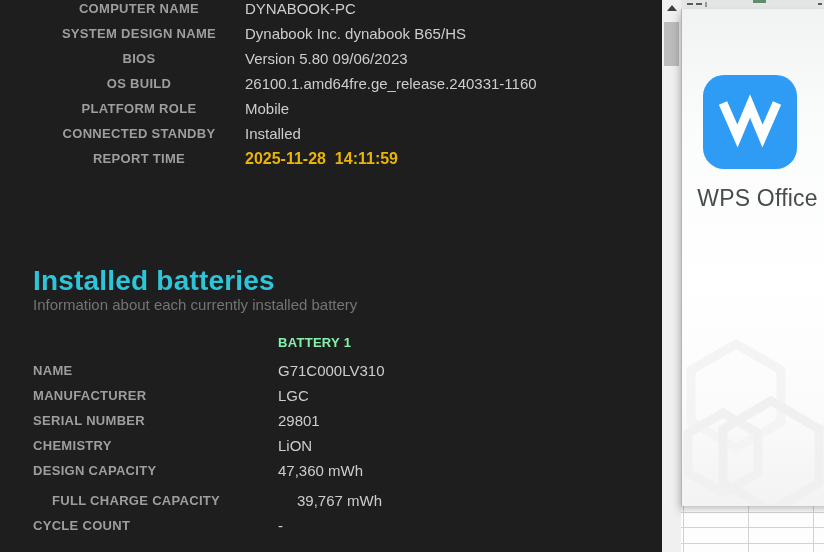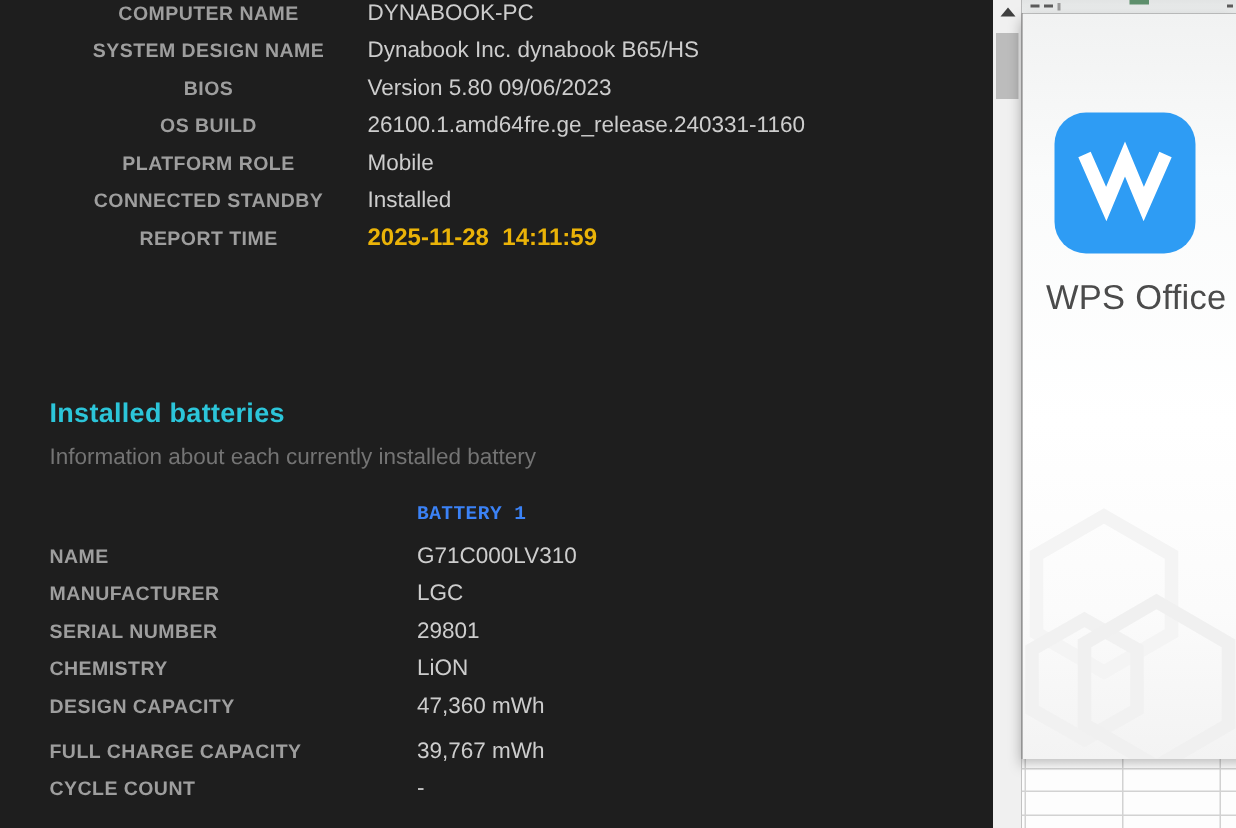--- a/index.html
+++ b/index.html
@@ -17,33 +17,33 @@
   .label{
     font-size:13px;font-weight:700;color:#9e9e9e;letter-spacing:.3px;
     flex:0 0 auto;white-space:pre;
   }
   .value{font-size:15px;color:#cdcdcd;white-space:pre;}
   .sys{left:33px;top:-4px;width:620px;}
   .sys .label{width:212px;text-align:center;}
   .sys div.row:nth-of-type(7) .value{font-weight:700;color:#eab308;font-size:16px;}
   .section-title{
     position:absolute;left:33px;top:265px;margin:0;
-    font-size:18px;font-weight:700;letter-spacing:.2px;color:#2cc5d9;text-align:center;
+    font-size:28px;font-weight:700;letter-spacing:.2px;color:#2cc5d9;text-align:center;
   }
   .section-sub{
     position:absolute;left:33px;top:296px;margin:0;
     font-size:15px;color:#747474;
   }
   .batt-header{
     position:absolute;left:278px;top:330px;height:25px;display:flex;align-items:center;
-    font-size:13px;font-weight:700;color:#3b82f6;letter-spacing:.3px;font-family:Liberation Mono, monospace;
+    font-size:13px;font-weight:700;color:#86efac;letter-spacing:.3px;
   }
   .batt{left:33px;top:358px;width:620px;}
   .batt .label{width:245px;}
-  .batt div.row:nth-of-type(6){margin-top:5px;}
+  .batt div.row:nth-of-type(6){margin-top:5px;margin-left:19px;}
 
   
   .scrollbar{position:absolute;left:662px;top:0;width:19px;height:552px;background:#f0f0f0;}
   .scroll-up{position:absolute;left:0;top:0;width:19px;height:15px;display:flex;align-items:center;justify-content:center;}
   .tri-up{width:0;height:0;border-left:5px solid transparent;border-right:5px solid transparent;border-bottom:6px solid #3f3f3f;}
   .scroll-thumb{position:absolute;left:2px;top:22px;width:15px;height:44px;background:#bcbcbc;}
 
   
   .wps-strip{position:absolute;left:681px;top:0;width:143px;height:9px;background:linear-gradient(180deg,#e2e4e4,#eceeee);overflow:hidden;}
   .strip-dash{position:absolute;background:#5c5c5c;height:2px;}

